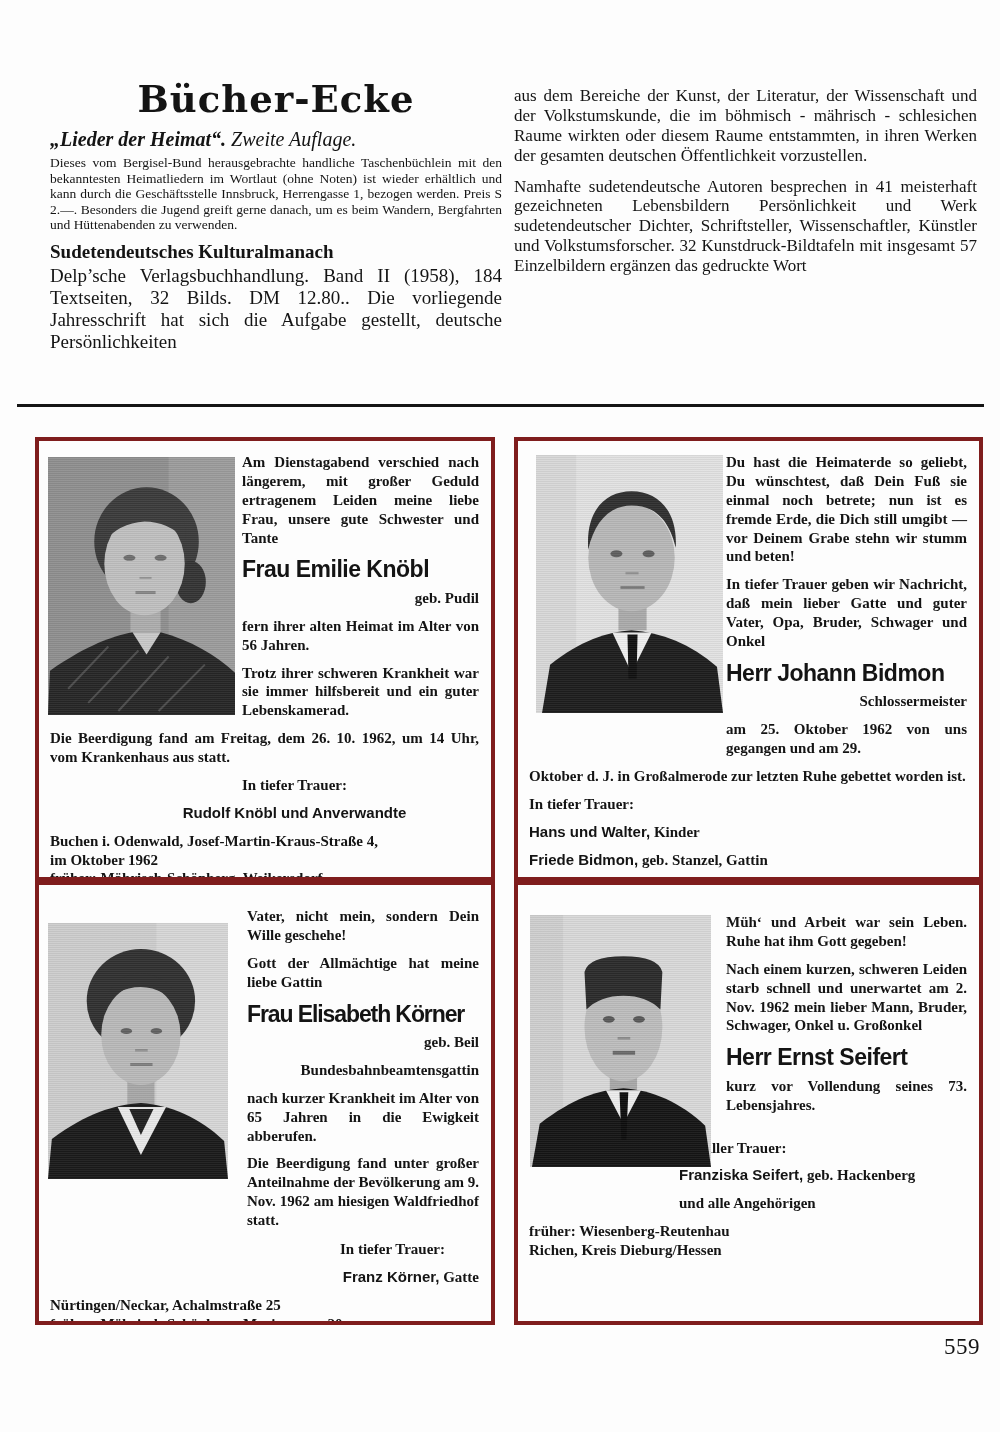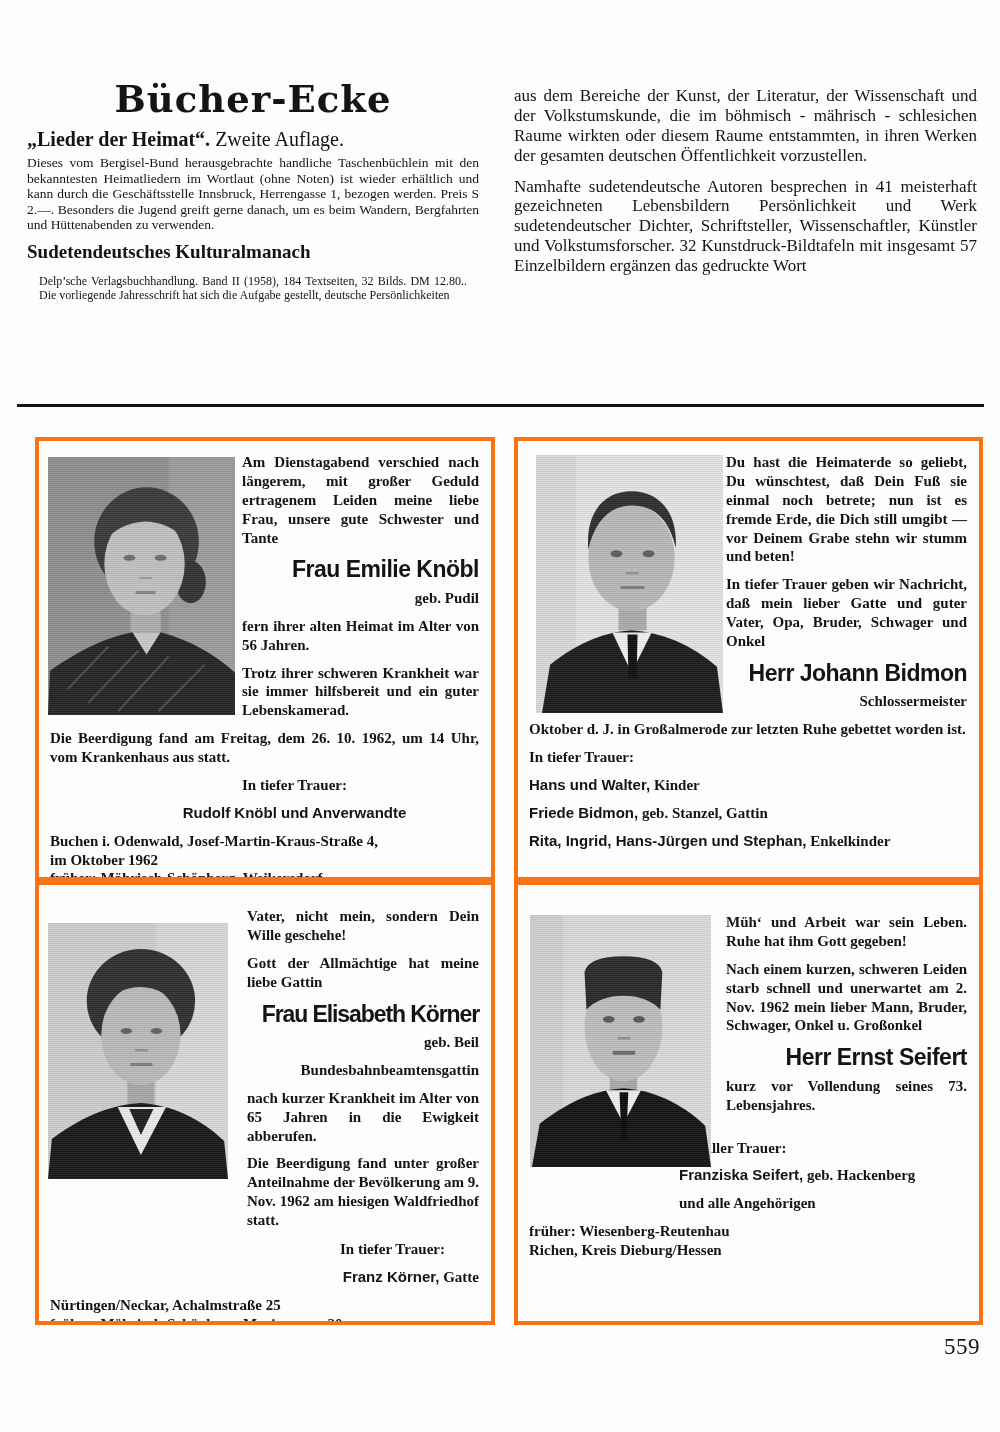--- a/index.html
+++ b/index.html
@@ -4,41 +4,41 @@
 <style>
   html,body { margin:0; padding:0; background:#8a8a8a; }
   .page {
     position:relative; width:1000px; height:1432px; margin:0 auto;
     background:#fdfdfd; color:#141414;
     font-family:"Liberation Serif", serif;
     overflow:hidden;
   }
 
   
-  .books-left  { position:absolute; left:27px;  top:80px; width:452px; }
+  .books-left  { position:absolute; left:50px;  top:80px; width:452px; }
   .books-right { position:absolute; left:514px; top:86px; width:463px; }
 
   .books-title {
     margin:0 0 9px 0; text-align:center;
     font-family:"DejaVu Serif", serif; font-weight:bold;
     font-size:37px; letter-spacing:1px; line-height:1.05;
   }
-  .review-head { margin:0 0 4px 0; font-size:20px; line-height:1.15; }
+  .review-head { margin:0 0 4px 0; font-size:20px; line-height:1.15;font-style:italic; }
   .review-head .bld { font-weight:bold; }
   .small-para  { margin:0 0 9px 0; font-size:13.5px; line-height:1.16; text-align:justify; }
   .review2-head{ margin:6px 0 2px 0; font-size:19px; font-weight:bold; line-height:1.1; }
-  .med-para    { margin:12px; font-size:12px; line-height:1.16; text-align:justify; }
+  .med-para    { margin:0; font-size:19px; line-height:1.16; text-align:justify; }
   .books-right p { margin:0 0 11px 0; font-size:17px; line-height:1.17; text-align:justify; }
 
   
   .rule { position:absolute; left:17px; top:404px; width:967px; height:3px; background:#151515; }
 
   
   .obit {
-    position:absolute; background:#fdfdfd; border:4px solid #f97316;
+    position:absolute; background:#fdfdfd; border:4px solid #7f1d1d;
     font-weight:bold; font-size:15px; line-height:1.26; overflow:hidden;
   }
   #obit1 { left:35px;  top:437px; width:452px; height:436px; }
   #obit2 { left:514px; top:437px; width:461px; height:436px; }
   #obit3 { left:35px;  top:881px; width:452px; height:436px; }
   #obit4 { left:514px; top:881px; width:461px; height:436px; }
 
   .photo { position:absolute; overflow:hidden; }
   .photo svg { display:block; width:100%; height:100%; }
   .photo::after {
@@ -56,21 +56,21 @@
 
   .obit-right { margin-right:12px; }
   #obit1 .obit-right { margin-left:203px; padding-top:12px; }
   #obit2 .obit-right { margin-left:208px; padding-top:12px; }
   #obit3 .obit-right { margin-left:208px; padding-top:22px; }
   #obit4 .obit-right { margin-left:208px; padding-top:28px; }
 
   .obit-name {
     font-family:"Liberation Sans", sans-serif; font-weight:bold;
     font-size:23px; letter-spacing:-0.5px; white-space:nowrap;
-    margin:3px 0 6px 0; line-height:1.15;text-align:right;
+    margin:3px 0 6px 0; line-height:1.15;
   }
   #obit3 .obit-name { letter-spacing:-1.1px; }
   .sub { margin-bottom:2px; }
 
   .obit-full { margin:4px 12px 0 11px; }
   .mname { font-family:"Liberation Sans", sans-serif; font-weight:bold; }
   .mourner-line { margin:0 0 2px 0; }
   .trauer { margin:0 0 2px 0; }
   .addr { margin:8px 0 0 0; line-height:1.25; }
   .addr div { margin:0; }
@@ -161,20 +161,21 @@
         <path d="M6 256 L14 208 C45 184 70 176 95 174 C125 176 154 188 180 210 L186 256 Z" fill="#1d1d1d"></path>
         <path d="M76 176 L95 216 L115 176 Z" fill="#efefef"></path>
         <path d="M91 178 L101 178 L100 222 L92 222 Z" fill="#111111"></path>
       </svg>
     </div>
     <div class="obit-right">
       <p class="just">Du hast die Heimaterde so geliebt, Du wünschtest, daß Dein Fuß sie einmal noch betrete; nun ist es fremde Erde, die Dich still umgibt — vor Deinem Grabe stehn wir stumm und beten!</p>
       <p class="just">In tiefer Trauer geben wir Nachricht, daß mein lieber Gatte und guter Vater, Opa, Bruder, Schwager und Onkel</p>
       <h3 class="obit-name">Herr Johann Bidmon</h3>
       <p class="center sub">Schlossermeister</p>
+      <p class="just">am 25. Oktober 1962 von uns gegangen und am 29.</p>
     </div>
     <div class="obit-full">
       <p class="just">Oktober d. J. in Großalmerode zur letzten Ruhe gebettet worden ist.</p>
       <div class="trauer-block">
         <p class="trauer">In tiefer Trauer:</p>
         <p class="mourner-line"><span class="mname">Hans und Walter,</span><span> Kinder</span></p>
         <p class="mourner-line"><span class="mname">Friede Bidmon,</span><span> geb. Stanzel, Gattin</span></p>
         <p class="mourner-line"><span class="mname">Rita, Ingrid, Hans-Jürgen und Stephan,</span><span> Enkelkinder</span></p>
       </div>
 

